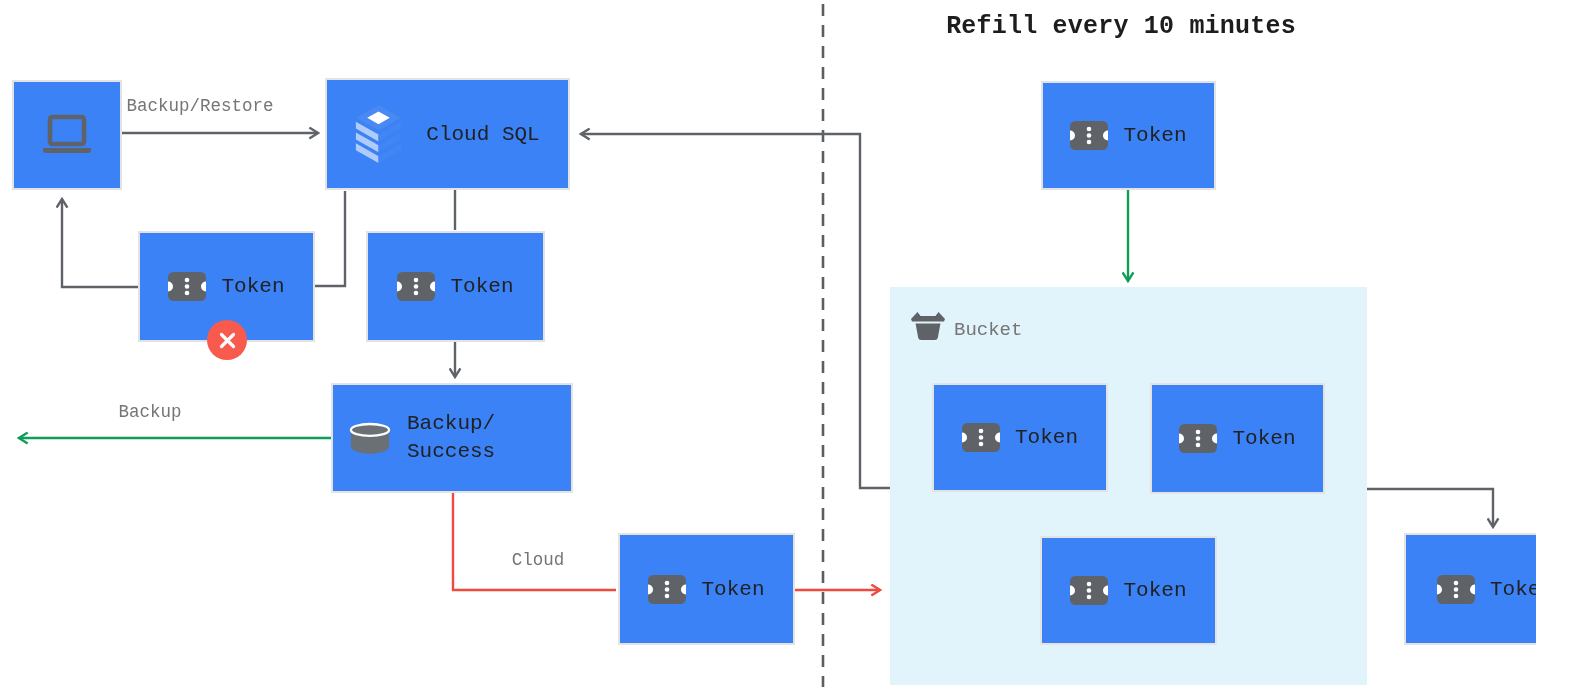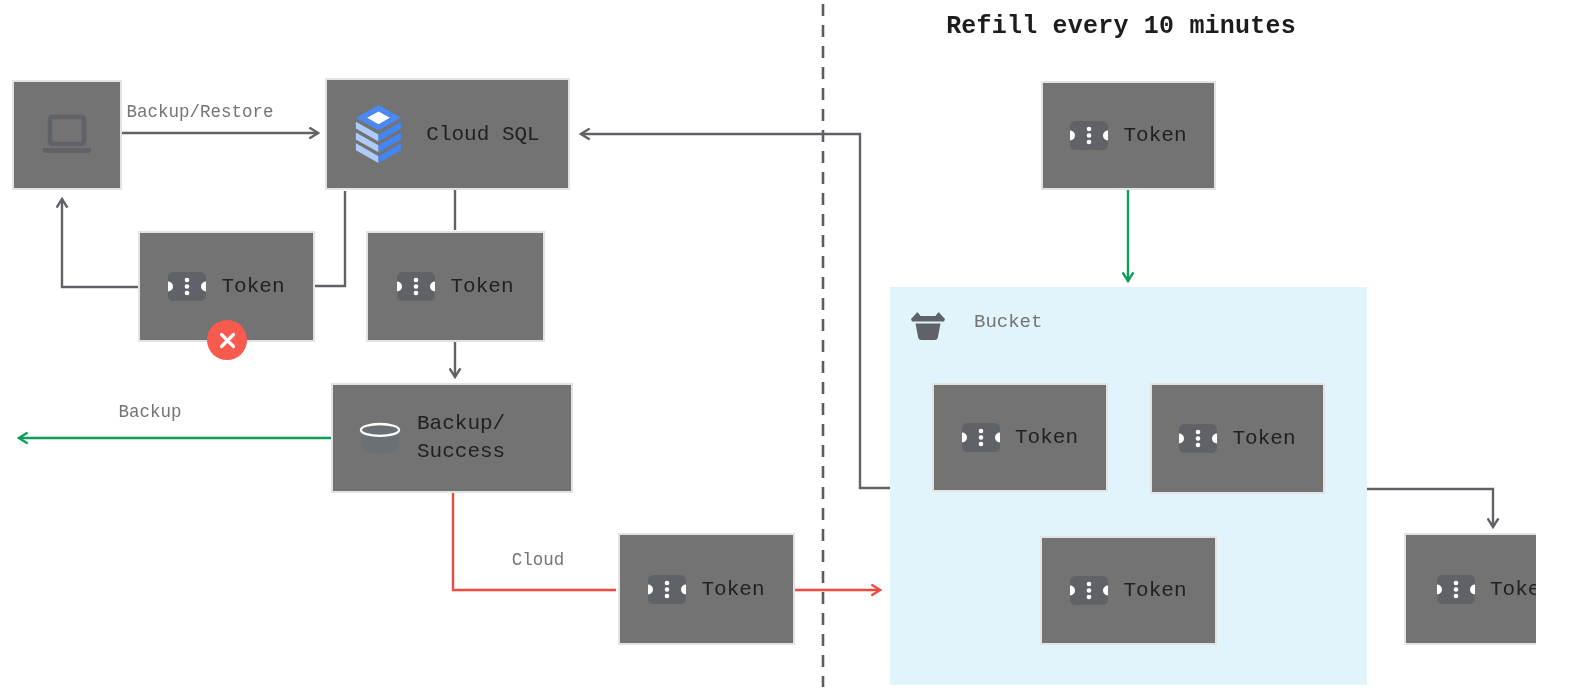--- a/index.html
+++ b/index.html
@@ -1,34 +1,34 @@
 <!DOCTYPE html>
 <html><head>
 <meta charset="utf-8">
 <style>
   html,body{margin:0;padding:0;background:#fff;}
   #canvas{
     position:relative;width:1536px;height:690px;background:#ffffff;
     overflow:hidden;font-family:Liberation Mono, monospace;
   }
   .node{
-    position:absolute;background:#737373;border:2px solid #E3E3E3;
+    position:absolute;background:#3b82f6;border:2px solid #E3E3E3;
     box-sizing:border-box;display:flex;align-items:center;justify-content:center;
     gap:15px;color:#212121;
   }
   .node-label{font-size:21px;color:#212121;white-space:nowrap;}
   .two-line .node-label{white-space:normal;line-height:1.32;}
   .bucket-area{position:absolute;background:#E1F3FB;}
   .flow-label{position:absolute;color:#757575;font-size:17.5px;}
   .center{text-align:center;}
   .title{
     position:absolute;font-size:25px;font-weight:700;color:#1d1d1d;
     text-align:center;letter-spacing:.2px;
   }
-  .bucket-tag{position:absolute;display:flex;align-items:flex-start;gap:28px;color:#757575;font-size:19px;}
+  .bucket-tag{position:absolute;display:flex;align-items:flex-end;gap:8px;color:#757575;font-size:19px;}
   .badge{
     position:absolute;width:40px;height:40px;border-radius:50%;
     background:#F95A4E;display:flex;align-items:center;justify-content:center;
   }
   svg.layer{position:absolute;left:0;top:0;}
   .ico-token{width:38px;height:29px;flex:0 0 auto;}
   .ico-laptop{width:52px;height:42px;}
   .ico-db{width:42px;height:33px;flex:0 0 auto;}
   .ico-sql{width:47px;height:59px;flex:0 0 auto;}
   .ico-bucket{width:36px;height:30px;}
@@ -133,21 +133,21 @@
     </svg>
   </div>
 
   <div class="node" style="left:366px;top:231px;width:179px;height:111px">
     <svg class="ico-token">
         <use href="#icoToken"></use>
       </svg>
     <span class="node-label">Token</span>
   </div>
 
-  <div class="node two-line" style="left:331px;top:383px;width:242px;height:110px;gap:16px;justify-content:flex-start;padding-left:26px">
+  <div class="node two-line" style="left:331px;top:383px;width:242px;height:110px;gap:16px;justify-content:flex-start;padding-left:16px">
     <svg class="ico-db">
         <use href="#icoDb"></use>
       </svg>
     <span class="node-label">
       <span>Backup/</span><br>
       <span>Success</span>
     </span>
   </div>
 
   <div class="node" style="left:618px;top:533px;width:177px;height:112px">
@@ -190,17 +190,17 @@
     <span class="node-label">Token</span>
   </div>
 
   <div class="node" style="left:1404px;top:533px;width:182px;height:112px">
     <svg class="ico-token">
         <use href="#icoToken"></use>
       </svg>
     <span class="node-label">Token</span>
   </div>
 
-  <div class="flow-label center" style="left:120px;top:102px;width:160px">Backup/Restore</div>
+  <div class="flow-label center" style="left:120px;top:96px;width:160px">Backup/Restore</div>
   <div class="flow-label center" style="left:85px;top:402px;width:130px">Backup</div>
   <div class="flow-label center" style="left:498px;top:550px;width:80px">Cloud</div>
 
 </div>
 
 </body></html>

